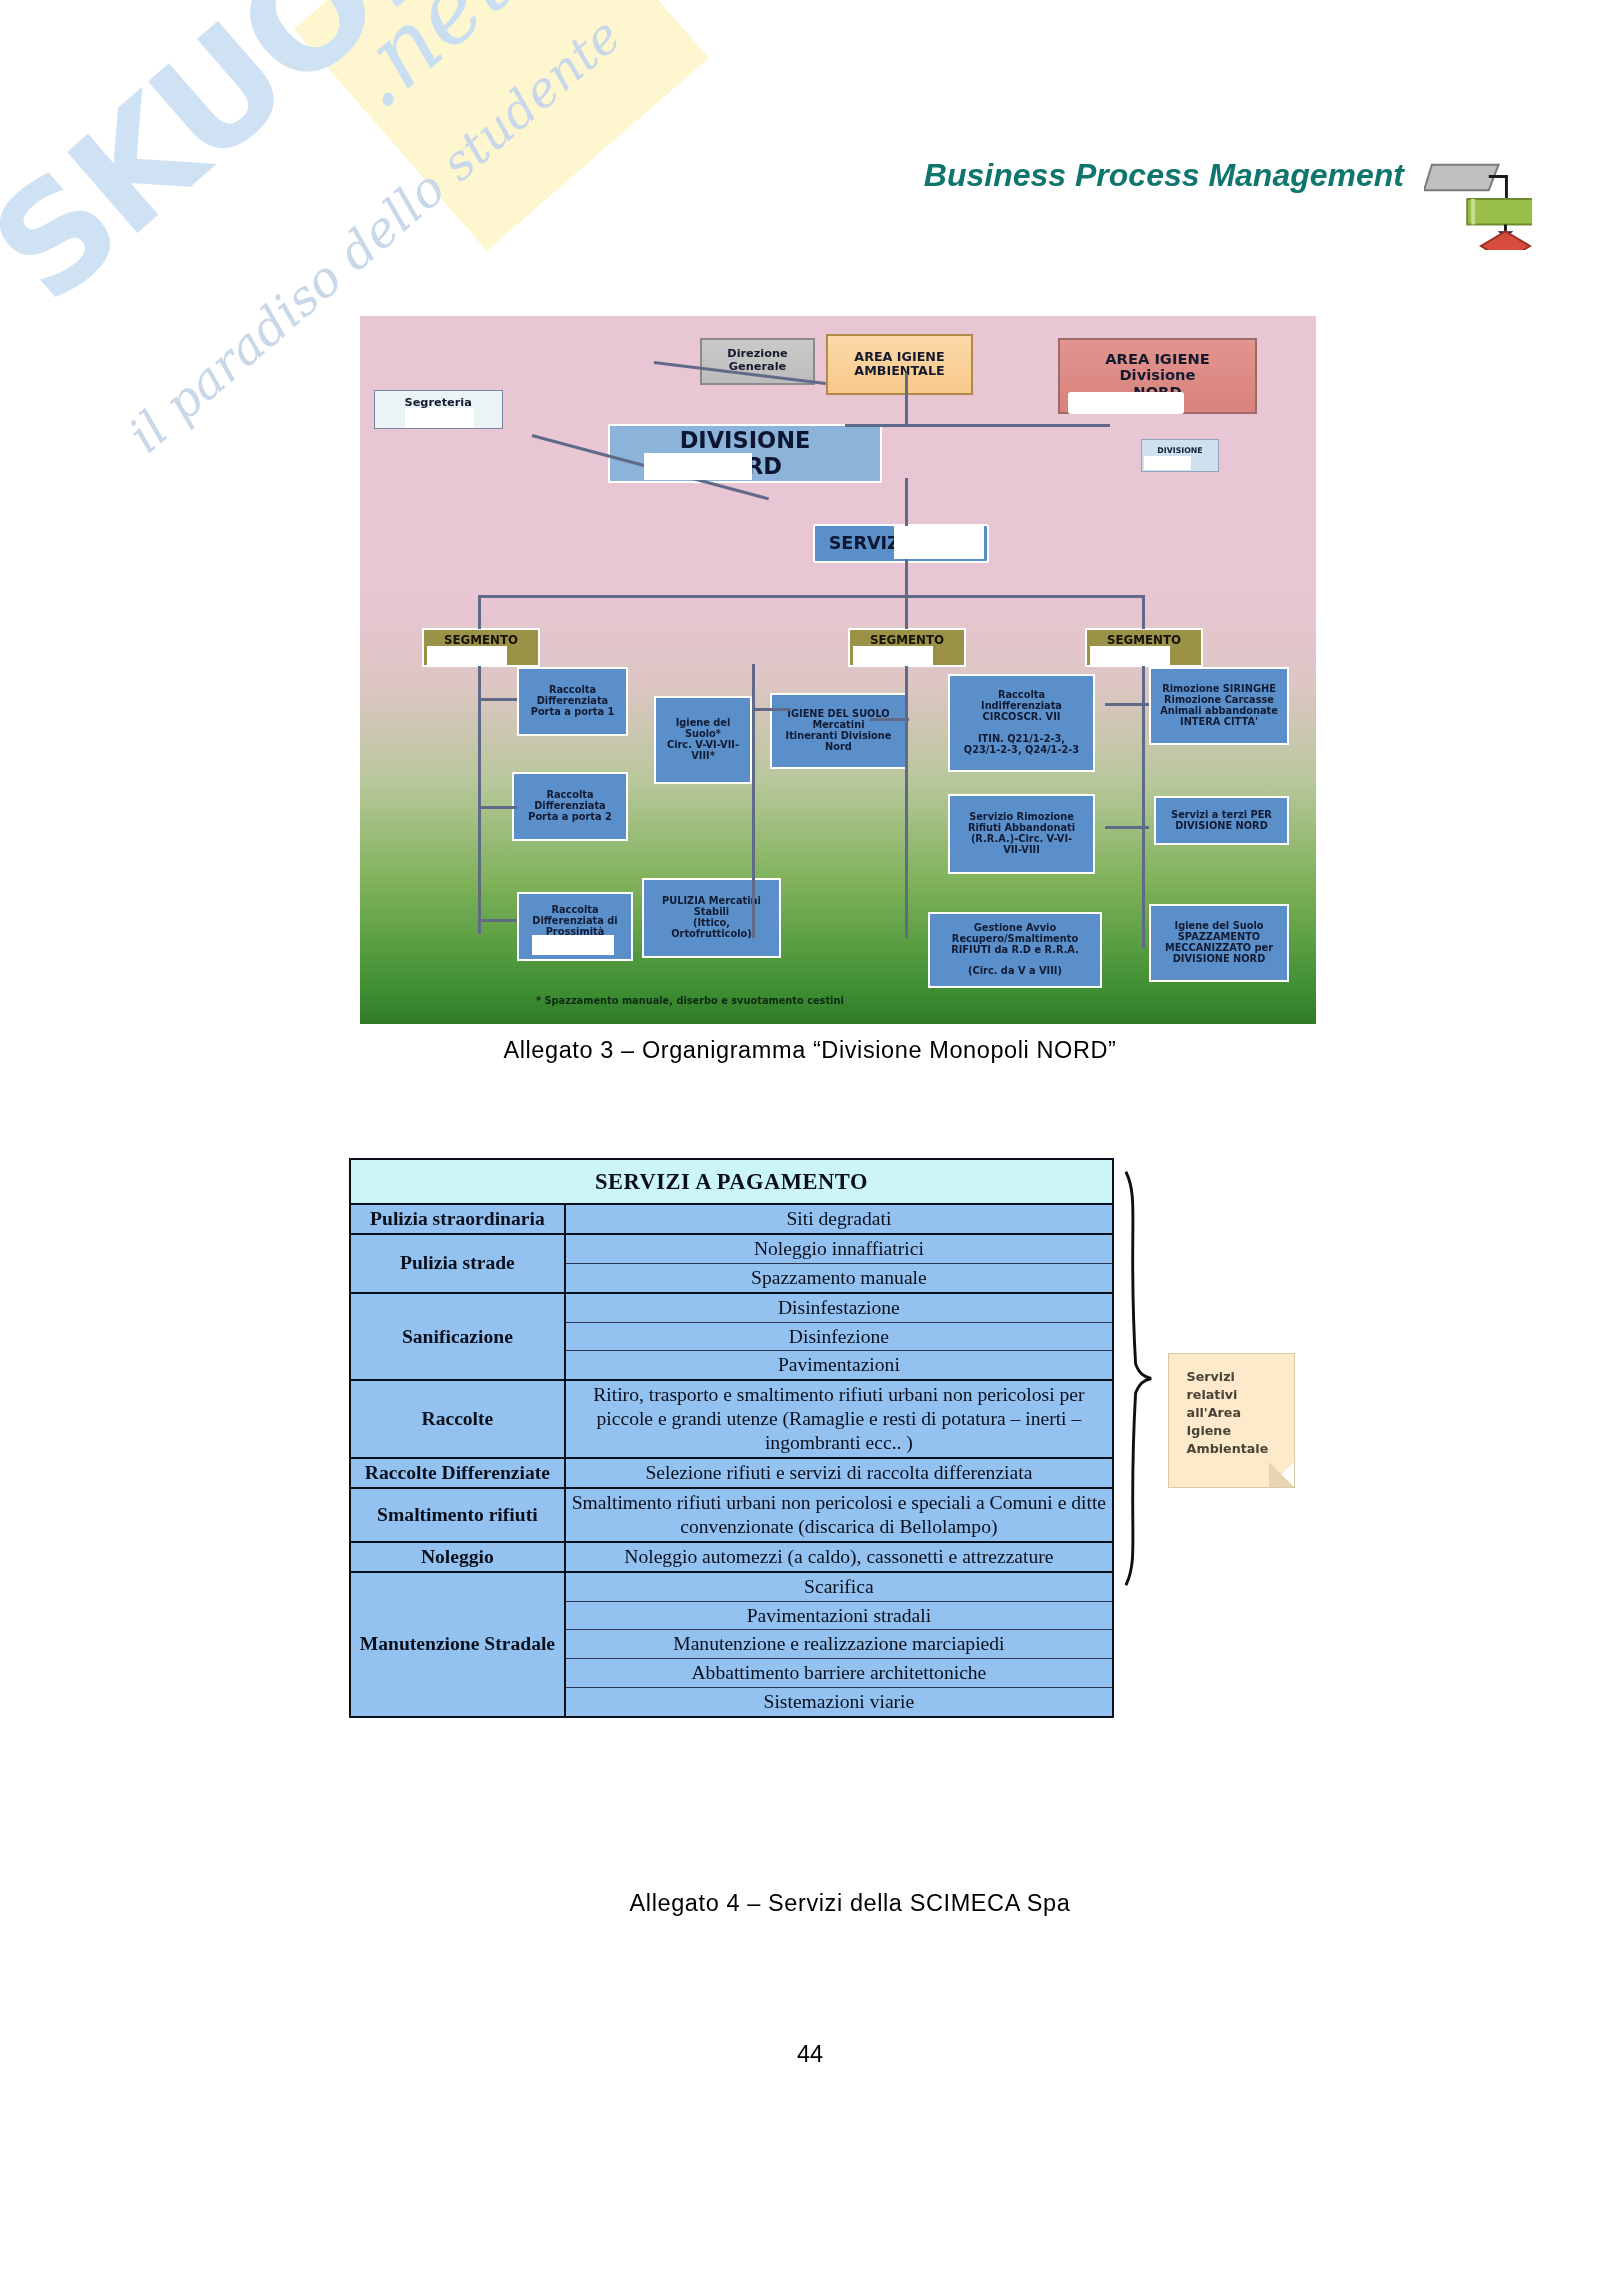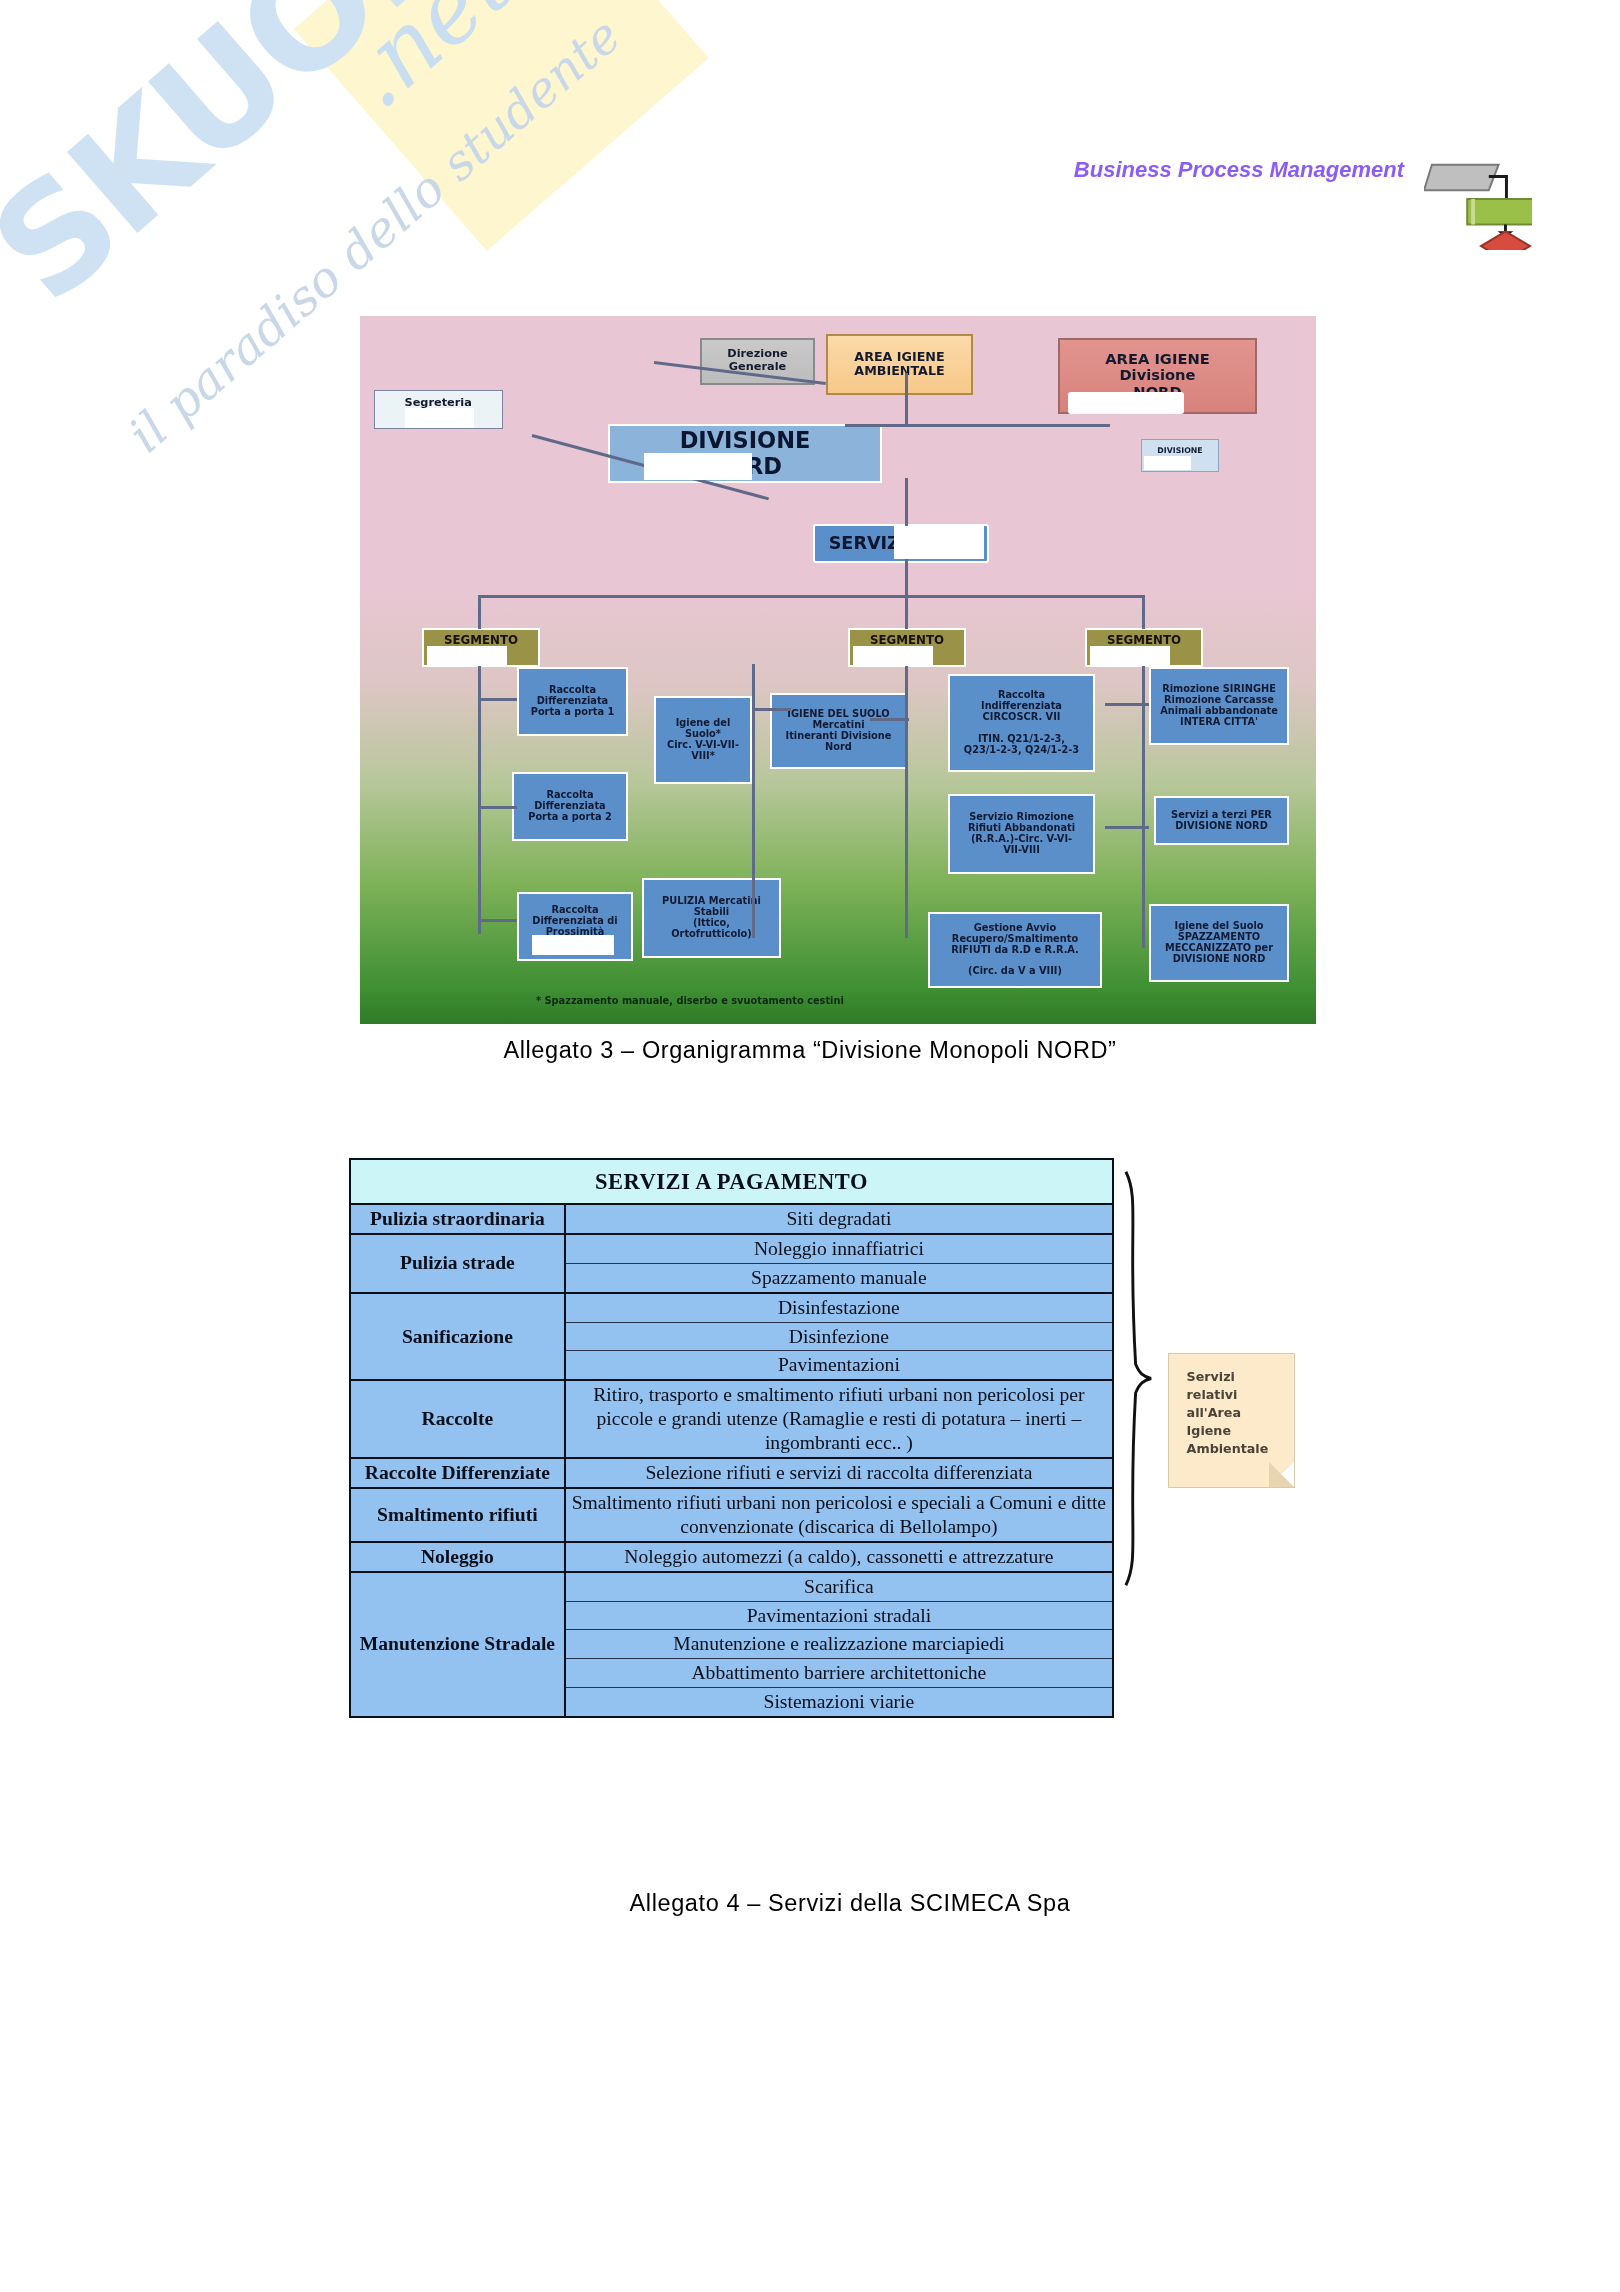--- a/index.html
+++ b/index.html
@@ -76,22 +76,22 @@
     left: 0; top: 147px;
     width: 1620px; height: 88px;
     z-index: 3;
   }
   .header-title {
     position: absolute;
     right: 216px; top: 9.8px;
     font-family: "Liberation Sans", sans-serif;
     font-style: italic;
     font-weight: bold;
-    font-size: 22px;
-    color: #8b5cf6;
+    font-size: 32px;
+    color: #0f766e;
     white-space: nowrap;
   }
   .header-logo {
     position: absolute;
     right: 88px; top: 0px;
     width: 108px; height: 103px;
   }
 
   
   .org-figure {
@@ -509,15 +509,16 @@
 relativi
 all'Area
 Igiene
 Ambientale</div>
     <div class="note-fold"></div>
     <div class="note-fold2"></div>
   </div>
 
   <div class="caption" style="top:1890px;margin-left:40px;">Allegato 4 – Servizi della SCIMECA Spa</div>
 
+  <div class="pageno">44</div>
 
 </div>
 
 
 </body></html>

